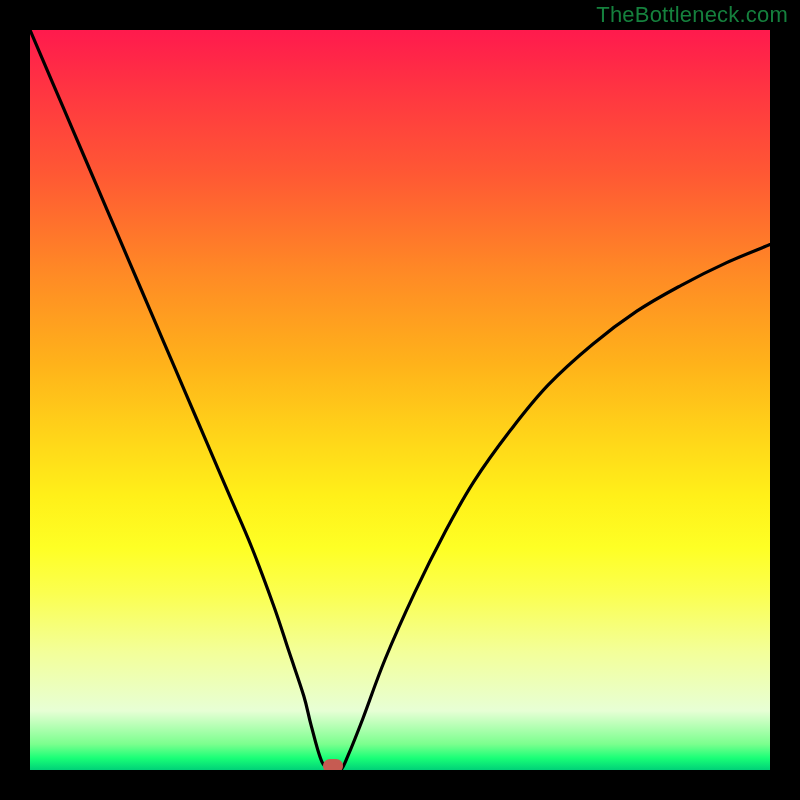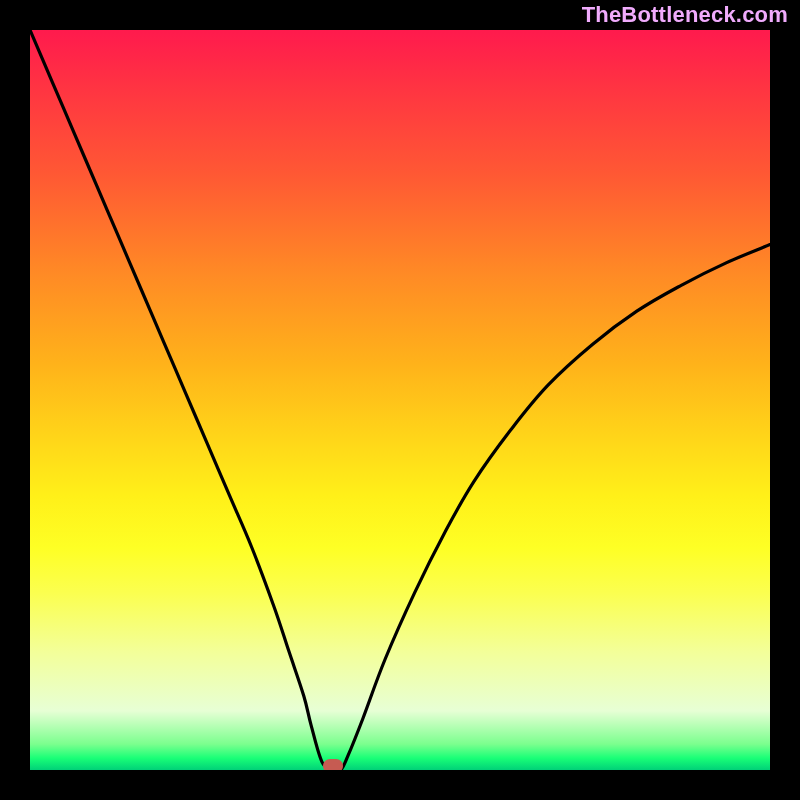--- a/index.html
+++ b/index.html
@@ -14,23 +14,23 @@
   .frame {
     position: relative;
     width: 800px;
     height: 800px;
     background: #000;
   }
   .watermark {
     position: absolute;
     top: 2px;
     right: 12px;
-    color: #f0abfc;
+    color: #15803d;
     font-size: 22px;
-    font-weight: 700;
+    font-weight: 400;
     letter-spacing: 0.2px;
     z-index: 10;
     user-select: none;
   }
   .plot-area {
     position: absolute;
     left: 30px;
     top: 30px;
     width: 740px;
     height: 740px;

